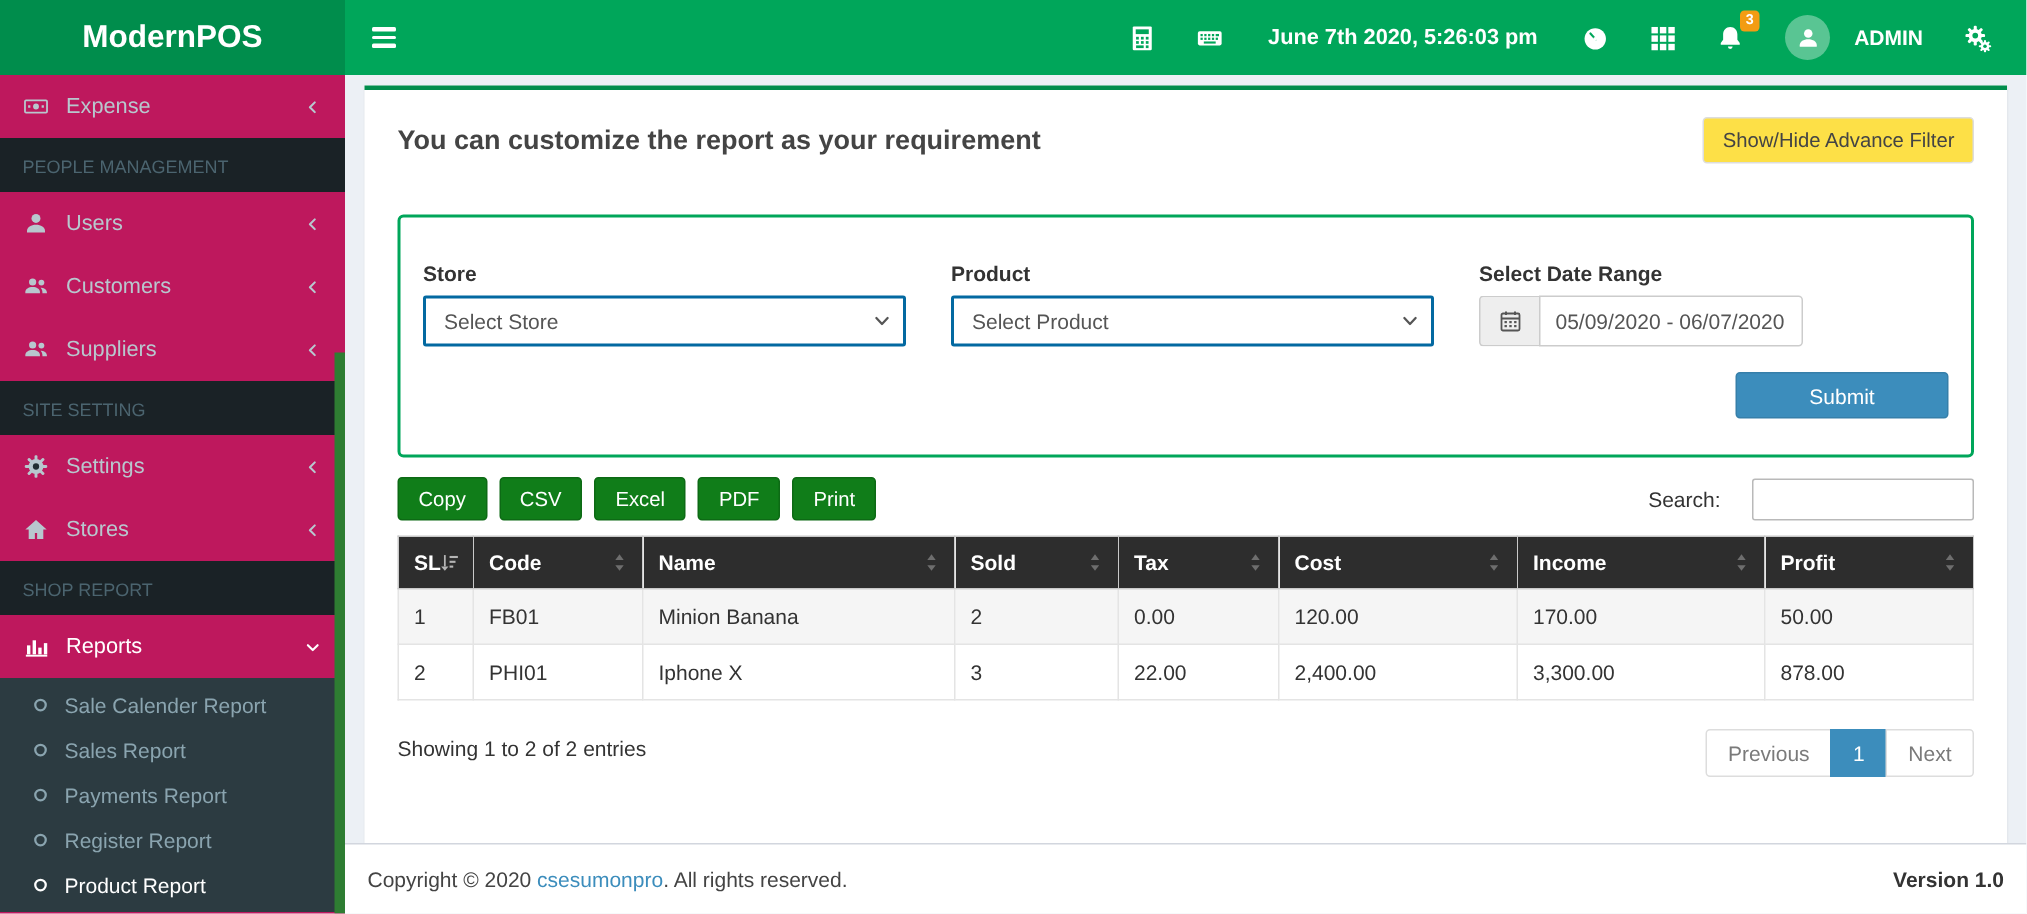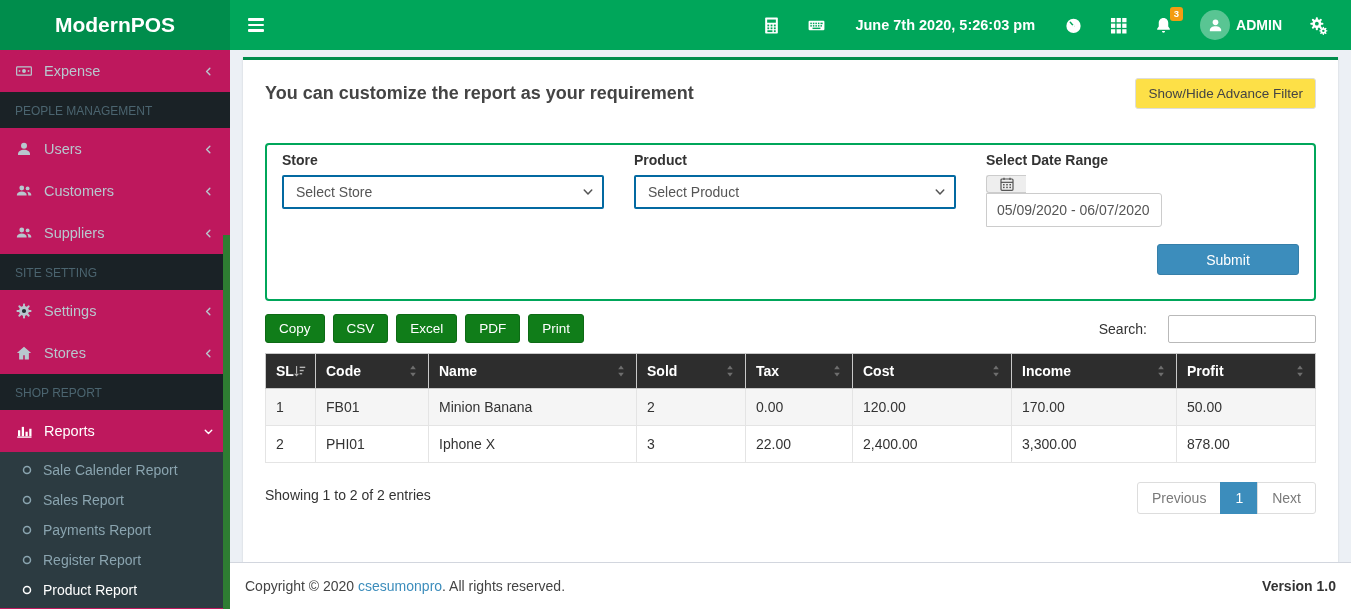--- a/index.html
+++ b/index.html
@@ -14,21 +14,21 @@
   .nav-left { display:flex; align-items:center; }
   .hamburger { display:flex; flex-direction:column; gap:3px; justify-content:center; padding:0 18px; height:50px; cursor:pointer; }
   .hamburger i { display:block; width:16px; height:2.5px; background:#fff; border-radius:1px; }
   .nav-right { display:flex; align-items:center; padding-right:10px; }
   .nav-icon { color:#fff; display:flex; align-items:center; justify-content:center; padding:0 13px;
               height:50px; position:relative; cursor:pointer; }
   .nav-icon svg { width:19px; height:19px; }
   .datetime { color:#fff; font-weight:bold; padding:0 16px; font-size:14.5px; }
   .badge { position:absolute; top:7px; right:3px; background:#f39c12; color:#fff; font-size:9.5px;
            font-weight:bold; padding:2px 4px; border-radius:3px; line-height:1; }
-  .user-menu { display:flex; align-items:center; gap:6px; color:#fff; padding:0 14px; height:50px;
+  .user-menu { display:flex; align-items:center; gap:16px; color:#fff; padding:0 14px; height:50px;
                font-weight:bold; cursor:pointer; }
   .avatar { width:30px; height:30px; border-radius:50%; background:rgba(255,255,255,.35);
             display:flex; align-items:center; justify-content:center; }
   .avatar svg { width:17px; height:17px; color:#fff; }
 
   
   .sidebar { position:absolute; top:50px; left:0; bottom:0; width:230px; background:#be185d; overflow:hidden; }
   .nav-item { display:flex; align-items:center; padding:12px 15px; color:#b8c7ce; cursor:pointer; }
   .nav-item .ic { width:18px; height:18px; margin-right:11px; flex:0 0 18px; }
   .nav-item .lbl { flex:1; font-size:14.5px; }
@@ -45,33 +45,33 @@
   
   .main { margin-left:230px; height:559px; display:flex; flex-direction:column; }
   .content { flex:1; padding:7px 13px 0; overflow:hidden; }
   .card { background:#fff; border-top:3px solid #008d4c; box-shadow:0 1px 2px rgba(0,0,0,.12);
           padding:18px 22px 24px; height:572px; }
   .card-head { display:flex; justify-content:space-between; align-items:center; margin:0 0 34px; }
   .card-head h3 { margin:0; font-size:18px; font-weight:bold; color:#444; }
   .btn-default { background:#fde047; border:1px solid #ddd; color:#444; padding:7px 12px;
                  border-radius:3px; font-size:13.5px; cursor:pointer; font-family:inherit; }
 
-  .filter-box { border:2px solid #00a65a; border-radius:4px; padding:7px 15px 24px; margin-bottom:13px; }
+  .filter-box { border:2px solid #00a65a; border-radius:4px; padding:29px 15px 24px; margin-bottom:13px; }
   .filter-row { display:flex; gap:30px; }
   .f-col { display:flex; flex-direction:column; }
   .f-col label { font-weight:bold; margin-bottom:7px; color:#333; }
   .f-col.w-select { flex:0 0 322px; }
   .f-col.w-date { flex:0 0 216px; }
   .select-wrap { position:relative; }
   .select-wrap select { width:100%; height:34px; border:2px solid #0369a1; border-radius:2px;
                         padding:0 12px; font-size:14px; color:#555; background:#fff;
                         appearance:none; -webkit-appearance:none; font-family:inherit; }
   .select-wrap .chev { position:absolute; right:10px; top:11px; width:12px; height:12px;
                        color:#555; pointer-events:none; }
-  .input-group { display:flex;flex-direction:column; }
+  .input-group { display:flex; }
   .addon { width:40px; background:#eee; border:1px solid #ccc; border-right:0; display:flex;
            align-items:center; justify-content:center; color:#555; border-radius:3px 0 0 3px; }
   .addon svg { width:16px; height:16px; }
   .input-group input { width:176px; height:34px; border:1px solid #ccc; padding:0 10px; font-size:14px;
                        color:#555; border-radius:0 3px 3px 0; font-family:inherit; }
   .filter-actions { display:flex; justify-content:flex-end; margin-top:17px; }
   .btn-submit { width:142px; height:31px; background:#3c8dbc; border:1px solid #367fa9; color:#fff;
                 border-radius:3px; font-size:14px; cursor:pointer; font-family:inherit; }
 
   .toolbar { display:flex; justify-content:space-between; align-items:center; margin-bottom:10px; }

